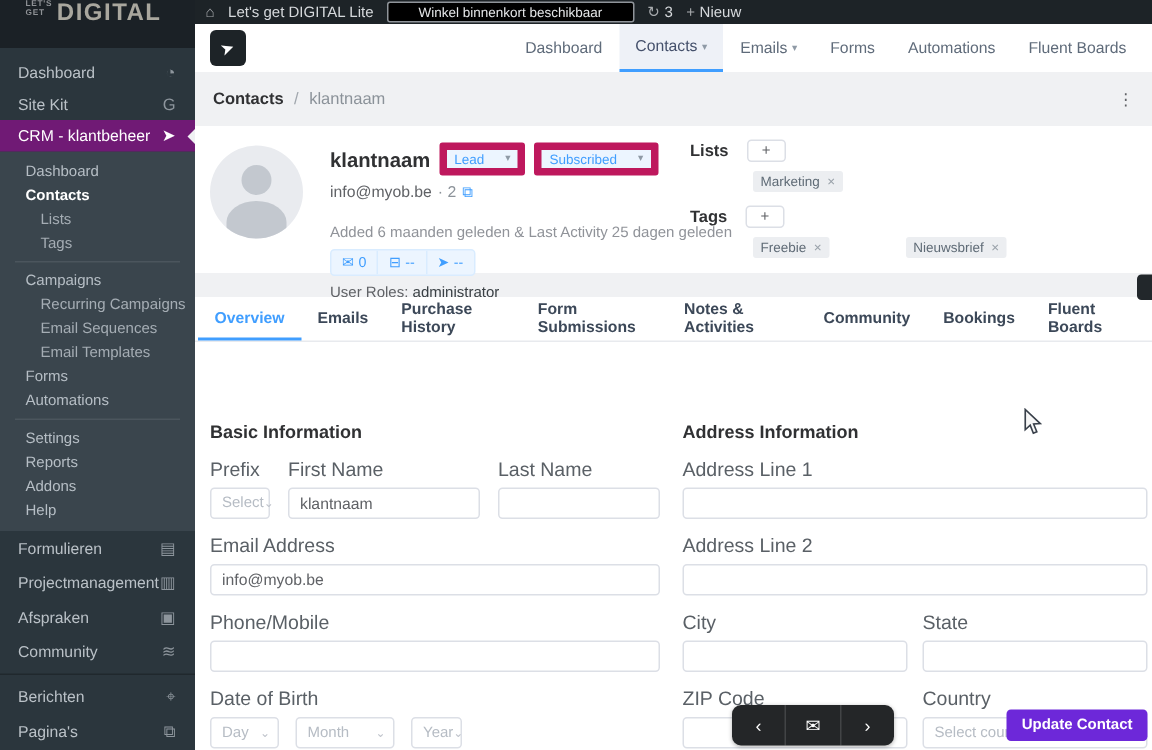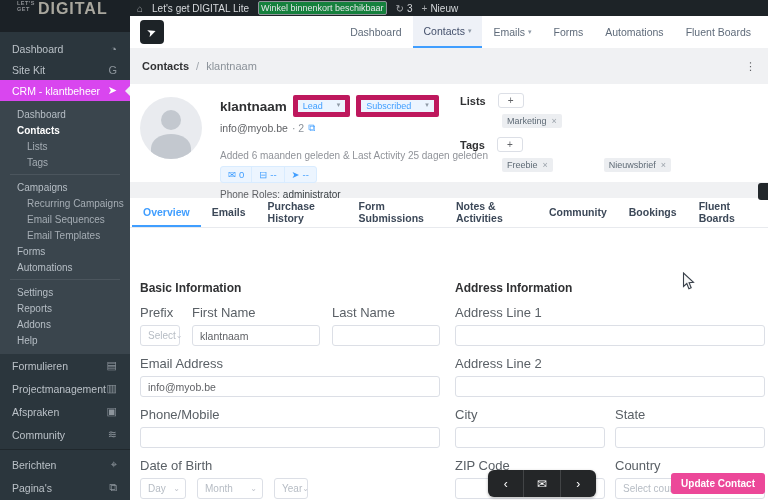--- a/index.html
+++ b/index.html
@@ -11,22 +11,22 @@
   }
 
   
   .admin-bar {
     position:absolute; left:0; top:0; width:768px; height:16px;
     background:#1d2327; color:#d6d9dc; font-size:10px;
     display:flex; align-items:center; gap:9px; padding-left:137px; z-index:5;
   }
   .admin-bar .ico { font-size:10px; color:#a7aaad; }
   .ab-badge {
-    border:1px solid #8f949a; border-radius:2px; padding:0 2px;
-    font-size:9px; line-height:12px; color:#e4e6e8; background:#15803d;
+    border:1px solid #8f949a; border-radius:2px; padding:0 20px;
+    font-size:9px; line-height:12px; color:#e4e6e8; background:#000000;
   }
   .ab-group { display:flex; align-items:center; gap:3px; }
 
   
   .logo-block {
     position:absolute; left:0; top:0; width:130px; height:32px;
     background:#1b2126; z-index:6; display:flex; align-items:flex-start;
     padding-left:17px; gap:3px;
   }
   .logo-small { font-size:5.5px; line-height:1.15; color:#8f9296; letter-spacing:.5px; font-weight:bold; }
@@ -36,21 +36,21 @@
   .sidebar {
     position:absolute; left:0; top:32px; width:130px; height:468px;
     background:#2b363d; color:#bac1c7; font-size:10.5px; z-index:4;
     padding-top:6px;
   }
   .sb-item {
     height:21px; display:flex; align-items:center; justify-content:space-between;
     padding:0 13px 0 12px; position:relative; cursor:default;
   }
   .sb-item .sb-ico { color:#8d959c; font-size:11px; }
-  .sb-item.active { background:#d946ef; color:#fff; }
+  .sb-item.active { background:#701a75; color:#fff; }
   .sb-item.active .sb-ico { color:#fff; }
   .sb-item.active::after {
     content:""; position:absolute; right:0; top:50%; margin-top:-5px;
     border-top:5px solid transparent; border-bottom:5px solid transparent;
     border-right:5px solid #f0f1f3;
   }
   .sb-submenu { background:#3a454d; padding:5px 0 6px; }
   .sb-sub {
     height:16px; display:flex; align-items:center; padding-left:17px;
     font-size:10px; color:#b6bec5;
@@ -164,21 +164,21 @@
     background:#22272b; border-radius:3px 0 0 3px; z-index:7; cursor:pointer;
   }
   .nav-pill {
     position:absolute; left:358px; top:454px; width:108px; height:27px;
     background:#242628; border-radius:6px; display:flex; color:#fff; z-index:8;
     box-shadow:0 1px 3px rgba(0,0,0,.3);
   }
   .pill-btn { flex:1; display:flex; align-items:center; justify-content:center; font-size:12px; cursor:pointer; }
   .pill-btn + .pill-btn { border-left:1px solid rgba(255,255,255,.14); }
   .update-btn {
-    position:absolute; right:3px; top:457px; background:#ec4899; color:#fff;
+    position:absolute; right:3px; top:457px; background:#6d28d9; color:#fff;
     border:none; border-radius:3px; font-size:10px; font-weight:bold;
     padding:5px 10px; cursor:pointer; z-index:8;
     font-family:"Liberation Sans", sans-serif;
   }
   .cursor { position:absolute; left:552px; top:256px; z-index:20; pointer-events:none; }
 </style>
 </head>
 <body>
 
 <div class="admin-bar">
@@ -334,21 +334,21 @@
         <span class="stat">
           <span>⊟</span>
           <span>--</span>
         </span>
         <span class="stat">
           <span>➤</span>
           <span>--</span>
         </span>
       </div>
       <div class="roles-row">
-        <span>Phone Roles:</span>
+        <span>User Roles:</span>
         <span class="role-link">administrator</span>
       </div>
     </div>
 
     <div class="lt-block">
       <div class="lt-head">
         <span class="lt-title">Lists</span>
         <span class="add-btn">+</span>
       </div>
       <div class="chip-row">

